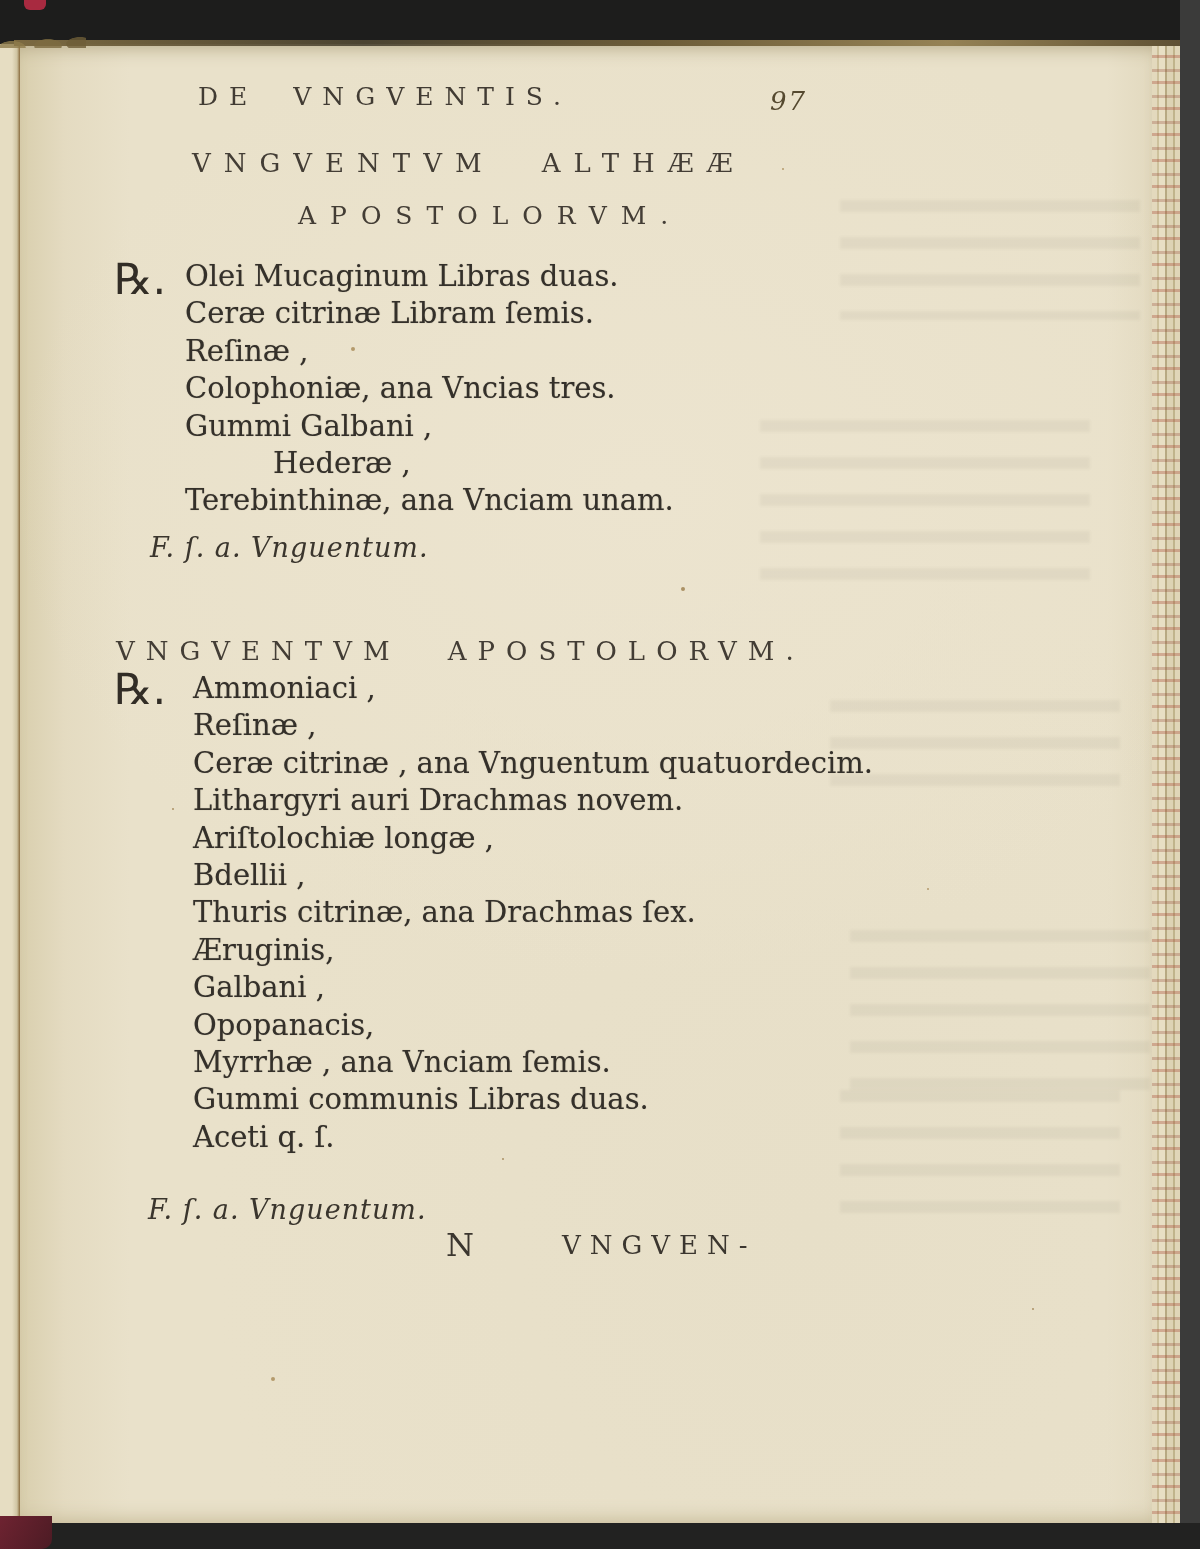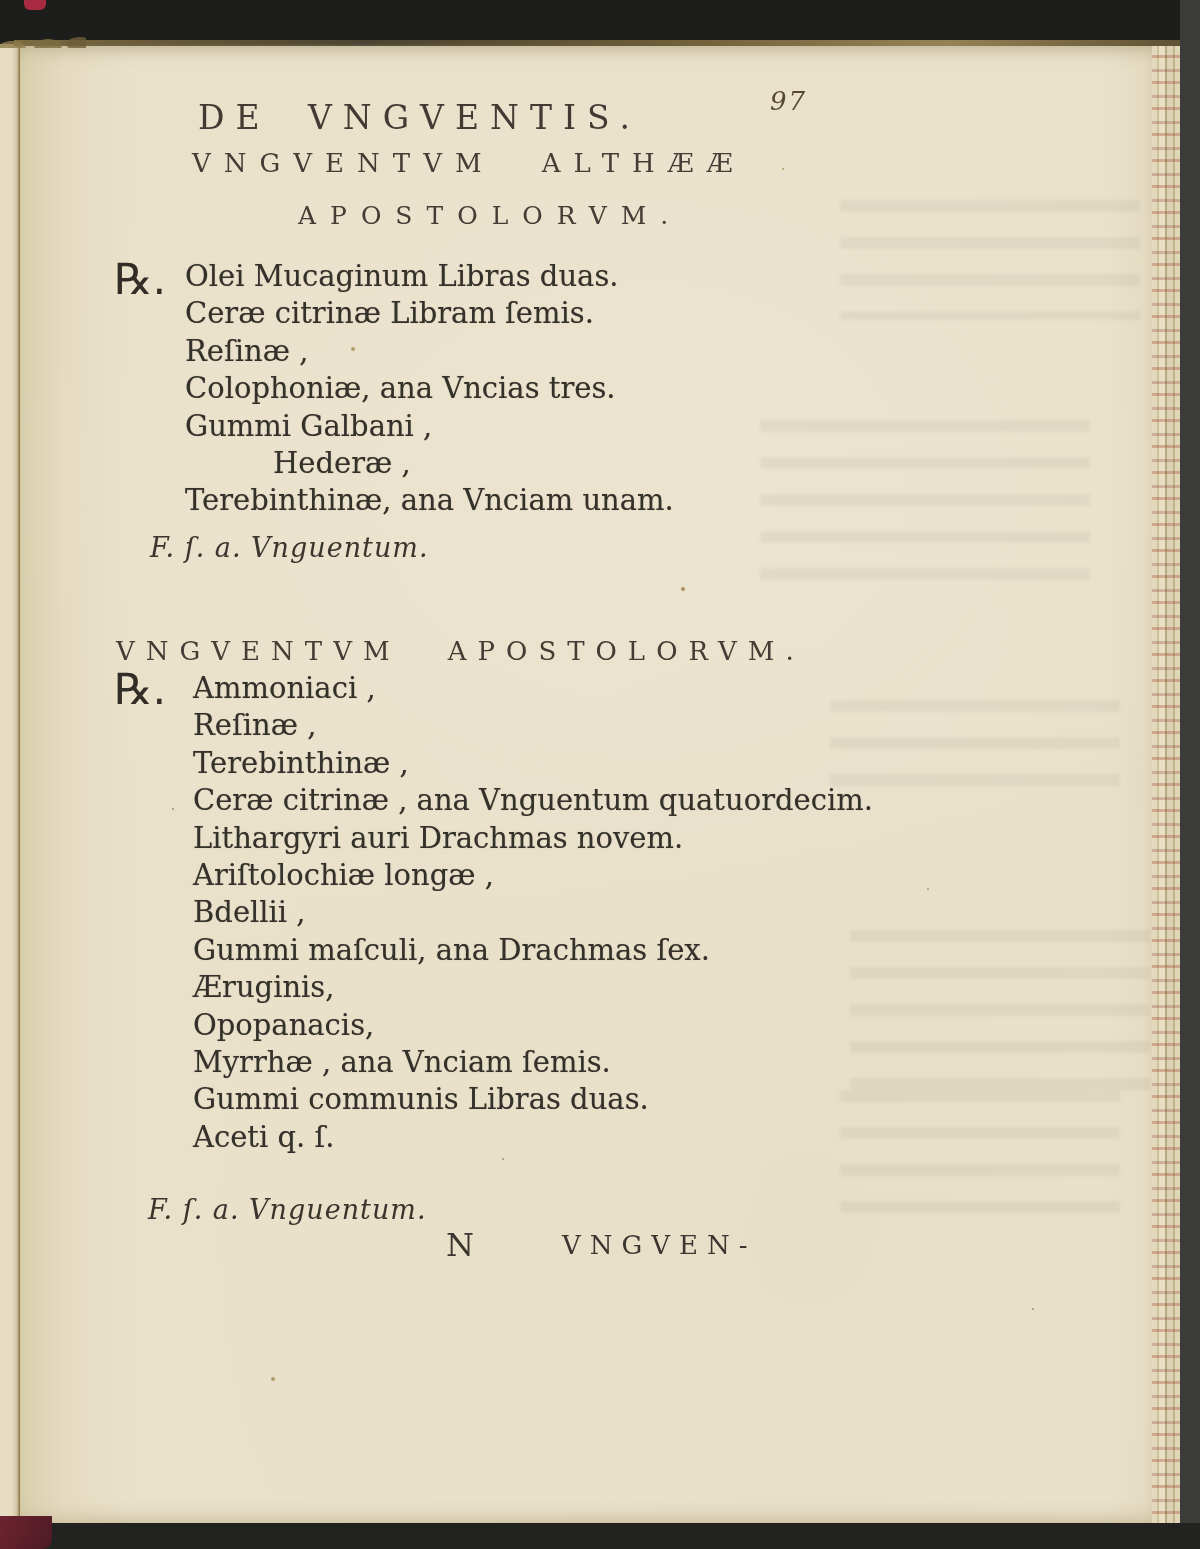--- a/index.html
+++ b/index.html
@@ -40,21 +40,21 @@
   
   .ghost{position:absolute;opacity:0.06;filter:blur(1.5px);
     background:repeating-linear-gradient(180deg,#54503f 0 12px,transparent 12px 37px);}
   #ghost1{left:840px;top:200px;width:300px;height:120px;}
   #ghost2{left:760px;top:420px;width:330px;height:180px;}
   #ghost3{left:830px;top:700px;width:290px;height:110px;}
   #ghost4{left:850px;top:930px;width:300px;height:180px;}
   #ghost5{left:840px;top:1090px;width:280px;height:130px;}
   
   .txt{position:absolute;color:#35302a;white-space:nowrap;}
-  .running-title{left:198px;top:82px;font-size:33px;letter-spacing:11px;word-spacing:16px;color:#413b33;margin-top:16px;}
+  .running-title{left:198px;top:82px;font-size:25px;letter-spacing:11px;word-spacing:16px;color:#413b33;}
   .page-number{left:770px;top:86px;font-size:26px;font-style:italic;color:#55492f;letter-spacing:2px;}
   .h1a{left:192px;top:148px;font-size:26px;letter-spacing:13px;word-spacing:26px;color:#433d35;}
   .h1b{left:298px;top:201px;font-size:25px;letter-spacing:14px;color:#433d35;}
   .h2{left:116px;top:608px;font-size:26px;letter-spacing:11px;word-spacing:28px;color:#433d35;margin-top:28px;}
   .rx{font-family:"DejaVu Sans","DejaVu Serif",serif;font-size:43px;color:#322d26;line-height:1;}
   #rx1{left:114px;top:258px;}
   #rx2{left:114px;top:668px;}
   .recipe{position:absolute;font-size:29px;line-height:37.4px;color:#34302a;
           text-shadow:0 0 1px rgba(58,52,40,.35);}
   #recipe1{left:185px;top:258px;}
@@ -116,27 +116,27 @@
     </div>
   <div class="txt fsa" id="fsa1">F. ſ. a. Vnguentum.</div>
 
   <div class="txt h2">VNGVENTVM APOSTOLORVM.</div>
 
   <div class="txt rx" id="rx2">℞.</div>
   <div class="recipe" id="recipe2">
 
   <div class="line">Ammoniaci ,</div>
       <div class="line">Reſinæ ,</div>
-      <div class="line">Terebinthinæ ,</div>
       <div class="line">Ceræ citrinæ , ana Vnguentum quatuordecim.</div>
       <div class="line">Lithargyri auri Drachmas novem.</div>
       <div class="line">Ariſtolochiæ longæ ,</div>
       <div class="line">Bdellii ,</div>
-      <div class="line">Gummi maſculi, ana Drachmas ſex.</div>
+      <div class="line">Thuris citrinæ, ana Drachmas ſex.</div>
       <div class="line">Æruginis,</div>
+      <div class="line">Galbani ,</div>
       <div class="line">Opopanacis,</div>
       <div class="line">Myrrhæ , ana Vnciam ſemis.</div>
       <div class="line">Gummi communis Libras duas.</div>
       <div class="line">Aceti q. ſ.</div>
     </div>
   <div class="txt fsa" id="fsa2">F. ſ. a. Vnguentum.</div>
 
   <div class="txt sig-mark">N</div>
   <div class="txt catchword">VNGVEN-</div>
 </div>

